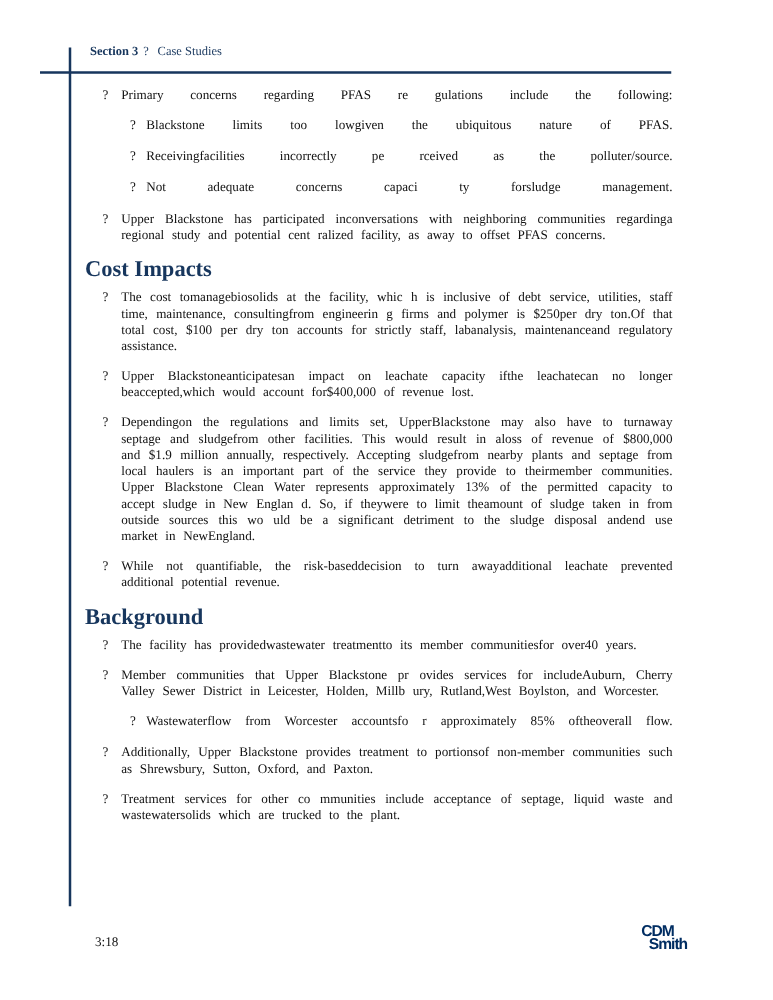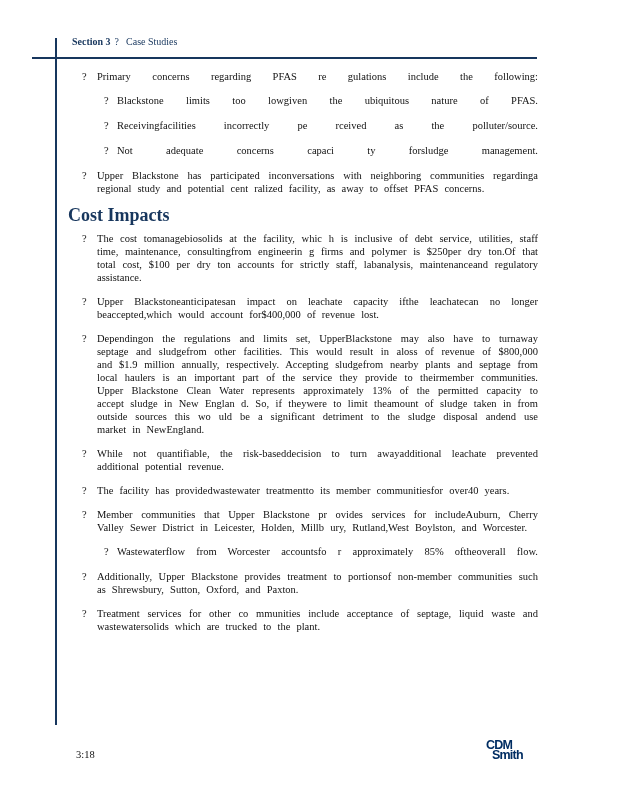--- a/index.html
+++ b/index.html
@@ -46,21 +46,21 @@
   .heading{
     font-size:18px; font-weight:bold; color:var(--accent);
     margin:3px 0 8px -12px; line-height:18px;
     font-family:"Liberation Serif", serif;
   }
   
   .page-number{
     position:absolute; left:76px; top:749px; font-size:10.5px;text-align:center;
   }
   .logo{
-    position:absolute; left:486px; top:741px;
+    position:absolute; left:513px; top:741px;
     font-family:"Liberation Sans", sans-serif;
     font-weight:bold; color:var(--logo);
     font-size:12.5px; line-height:9.5px; letter-spacing:-0.8px;
   }
   .logo .l2{margin-left:6px; display:block;}
 </style>
 </head>
 <body>
 
 <div class="v-rule"></div>
@@ -101,20 +101,21 @@
       <span class="btext">Upper Blackstoneanticipatesan impact on leachate capacity ifthe leachatecan no longer beaccepted,which would account for$400,000 of revenue lost.</span>
     </div>
     <div class="bullet level1">
       <span class="marker">?</span>
       <span class="btext">Dependingon the regulations and limits set, UpperBlackstone may also have to turnaway septage and sludgefrom other facilities. This would result in aloss of revenue of $800,000 and $1.9 million annually, respectively. Accepting sludgefrom nearby plants and septage from local haulers is an important part of the service they provide to theirmember communities. Upper Blackstone Clean Water represents approximately 13% of the permitted capacity to accept sludge in New Englan d. So, if theywere to limit theamount of sludge taken in from outside sources this wo uld be a significant detriment to the sludge disposal andend use market in NewEngland.</span>
     </div>
     <div class="bullet level1">
       <span class="marker">?</span>
       <span class="btext">While not quantifiable, the risk-baseddecision to turn awayadditional leachate prevented additional potential revenue.</span>
     </div>
+    <h2 class="heading">Background</h2>
     <div class="bullet level1">
       <span class="marker">?</span>
       <span class="btext">The facility has providedwastewater treatmentto its member communitiesfor over40 years.</span>
     </div>
     <div class="bullet level1">
       <span class="marker">?</span>
       <span class="btext">Member communities that Upper Blackstone pr ovides services for includeAuburn, Cherry Valley Sewer District in Leicester, Holden, Millb ury, Rutland,West Boylston, and Worcester.</span>
     </div>
     <div class="bullet level2 stretch">
       <span class="marker">?</span>

